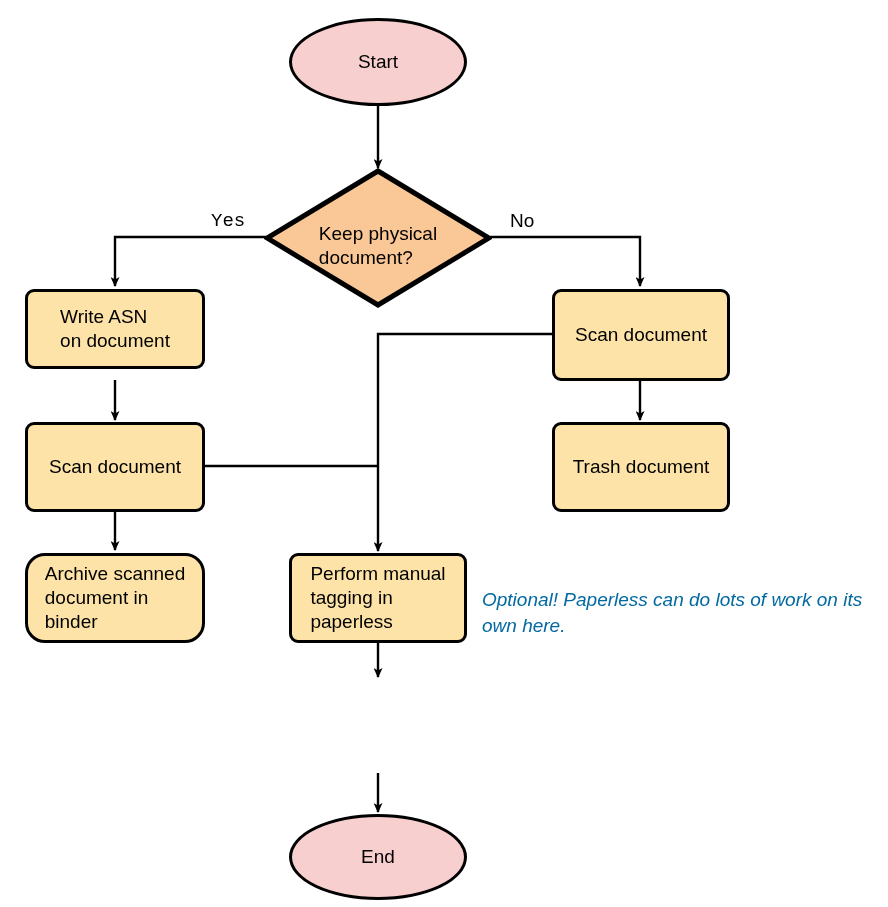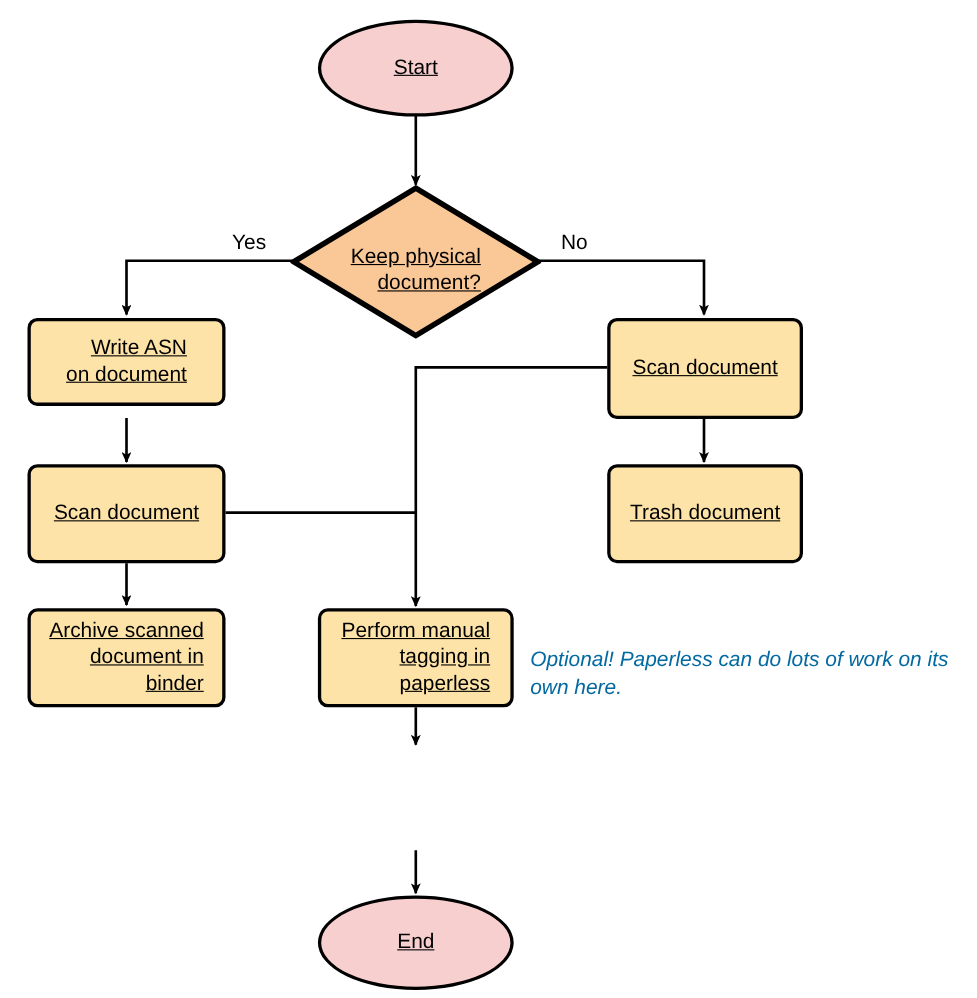--- a/index.html
+++ b/index.html
@@ -26,27 +26,26 @@
     top: 0;
     width: 888px;
     height: 907px;
   }
   .node {
     position: absolute;
     box-sizing: border-box;
     display: flex;
     align-items: center;
     justify-content: center;
-    text-align: right;
+    text-align: left;
     color: #000000;
     font-size: 19px;
     line-height: 1.27;
     white-space: pre-line;
     z-index: 2;
-    text-decoration: underline;
   }
   .node-terminal {
     background: #f8cfcf;
     border: 3px solid #000000;
     border-radius: 50%;
   }
   .node-process {
     background: #fde3a7;
     border: 3.5px solid #000000;
     border-radius: 9px;
@@ -124,37 +123,37 @@
   </div>
 
   <div class="node node-decision" style="left:264px; top:168px; width:228px; height:140px;">
     <svg class="diamond-shape" viewBox="0 0 228 140" preserveAspectRatio="none" xmlns="http://www.w3.org/2000/svg">
       <polygon points="114,3 225,70 114,137 3,70" fill="#fac796" stroke="#000000" stroke-width="5" vector-effect="non-scaling-stroke"></polygon>
     </svg>
     <span class="diamond-label">Keep physical
 document?</span>
   </div>
 
-  <div class="edge-label" style="left:209px; top:210px;">
+  <div class="edge-label" style="left:209px; top:210px;font-family:Liberation Mono, monospace;">
     <span>Yes</span>
   </div>
   <div class="edge-label" style="left:508px; top:210px;">
     <span>No</span>
   </div>
 
   <div class="node node-process" style="left:25px; top:289px; width:180px; height:80px;">
     <span>Write ASN
 on document</span>
   </div>
 
   <div class="node node-process" style="left:25px; top:422px; width:180px; height:90px;">
     <span>Scan document</span>
   </div>
 
-  <div class="node node-process" style="left:25px; top:553px; width:180px; height:90px;">
+  <div class="node node-process" style="left:25px; top:553px; width:180px; height:90px;border-radius:20px;">
     <span>Archive scanned
 document in
 binder</span>
   </div>
 
   <div class="node node-process" style="left:552px; top:289px; width:178px; height:92px;">
     <span>Scan document</span>
   </div>
 
   <div class="node node-process" style="left:289px; top:553px; width:178px; height:90px;">

